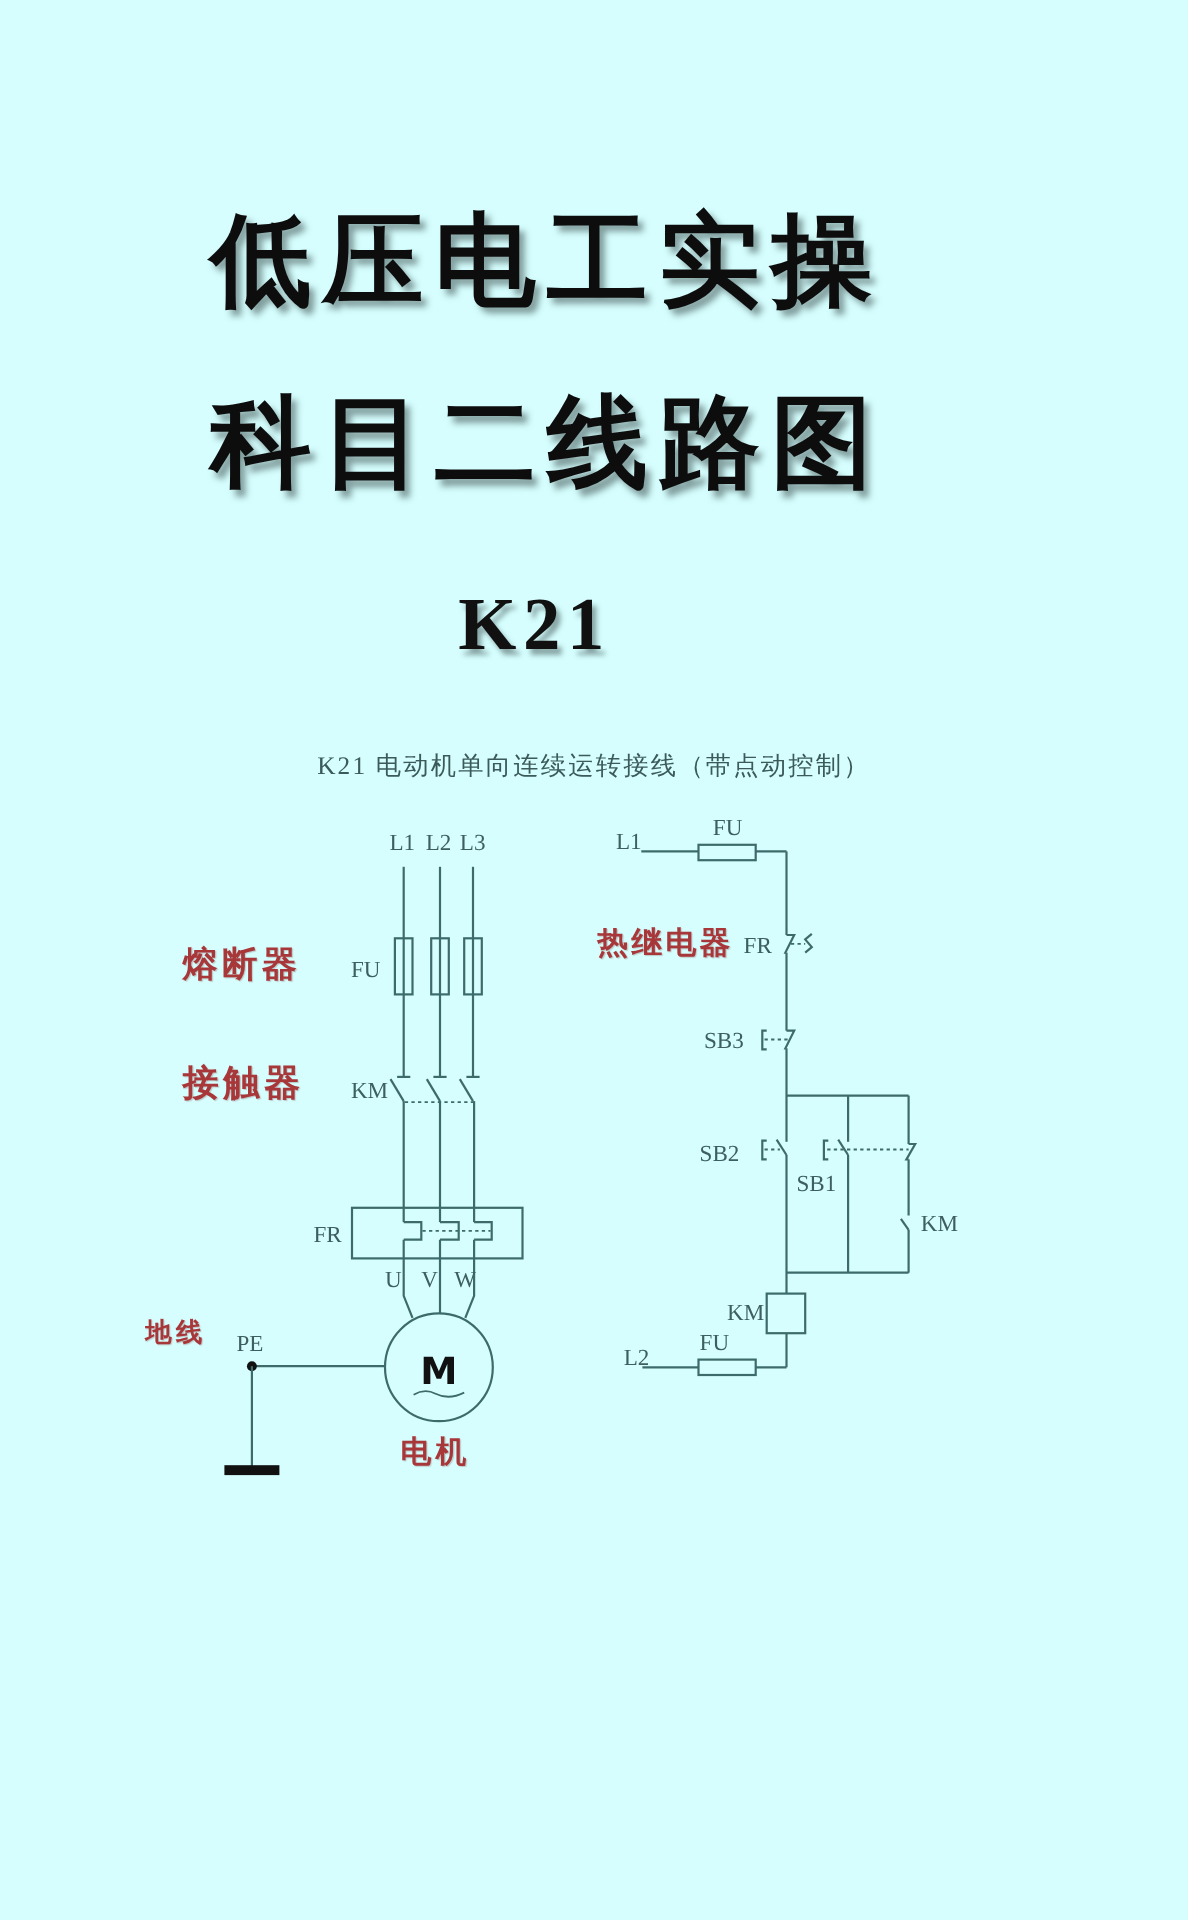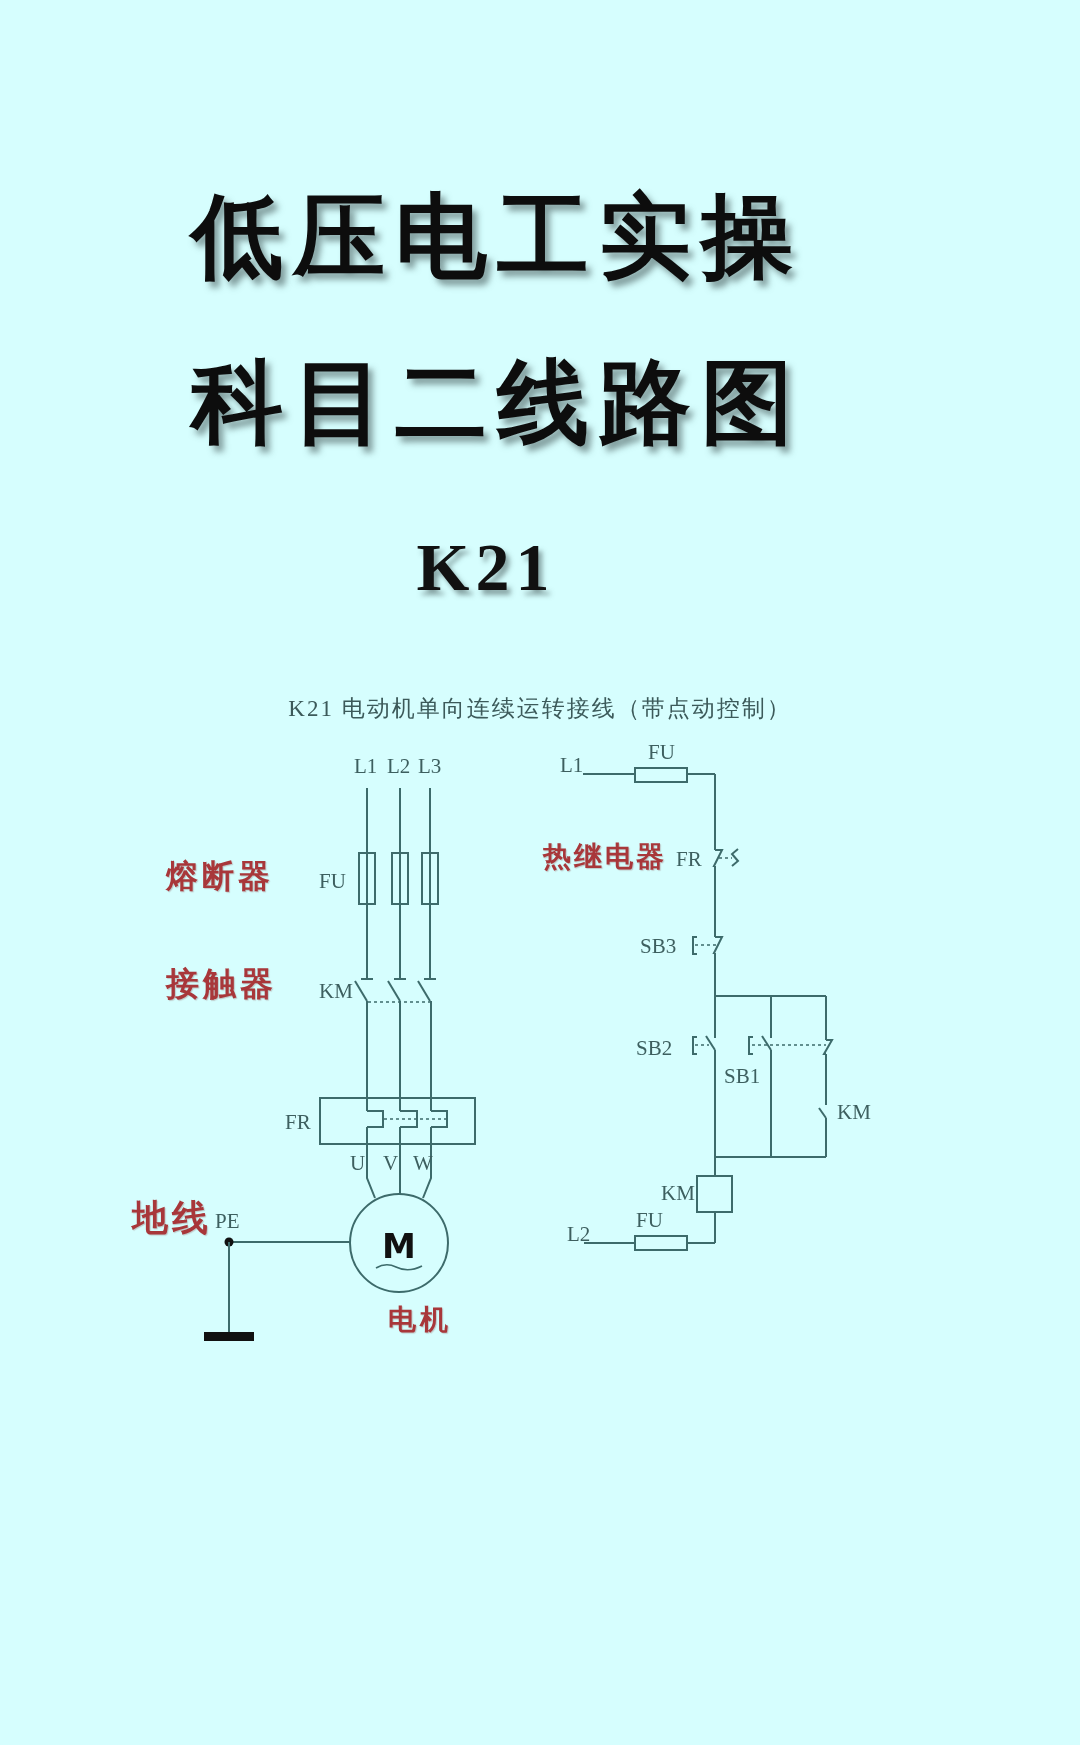--- a/index.html
+++ b/index.html
@@ -30,21 +30,20 @@
       font-weight: bold; font-size: 68px; letter-spacing: 6px;
       color: #111;
       text-shadow: 4px 5px 5px rgba(60,80,80,0.5);
     }
     #subtitle {
       position: absolute; left: 0; width: 1080px; top: 681px;
       text-align: center;
       font-family: "Liberation Serif", serif;
       font-size: 23px; letter-spacing: 2px;
       color: #3c5a5a;
-      margin-top: 12px;
     }
     svg#diagram { position: absolute; left: 0; top: 0; }
     .wire { stroke: #3d6b6b; stroke-width: 2; fill: none; }
     .dash { stroke: #3d6b6b; stroke-width: 1.6; stroke-dasharray: 3 3; fill: none; }
     .lbl { font-family: "Liberation Serif", serif; font-size: 21px; fill: #3d5f5f; }
     .red-lbl {
       position: absolute;
       font-family: "DejaVu Serif", serif; font-weight: bold;
       color: #a8373a; letter-spacing: 4px; line-height: 1;
       text-shadow: 1px 1px 1px rgba(120,40,40,0.25);
@@ -53,22 +52,22 @@
 </head>
 <body>
 
 <div id="title1" class="title-line">低压电工实操</div>
 <div id="title2" class="title-line">科目二线路图</div>
 <div id="code">K21</div>
 <div id="subtitle">K21  电动机单向连续运转接线（带点动控制）</div>
 
 <div class="red-lbl" style="left:166px; top:860px; font-size:32px;">熔断器</div>
 <div class="red-lbl" style="left:166px; top:967px; font-size:33px;">接触器</div>
-<div class="red-lbl" style="left:132px; top:1199px; font-size:36px;">地线</div>
-<div class="red-lbl" style="left:388px; top:1306px; font-size:28px;">电机</div>
+<div class="red-lbl" style="left:132px; top:1199px; font-size:24px;">地线</div>
+<div class="red-lbl" style="left:364px; top:1306px; font-size:28px;">电机</div>
 <div class="red-lbl" style="left:543px; top:843px; font-size:28px; letter-spacing:3px;">热继电器</div>
 
 <svg id="diagram" width="1080" height="1745" viewBox="0 0 1080 1745">
 
   <g>
 
     <text class="lbl" x="354" y="773">L1</text>
     <text class="lbl" x="387" y="773">L2</text>
     <text class="lbl" x="418" y="773">L3</text>
 

